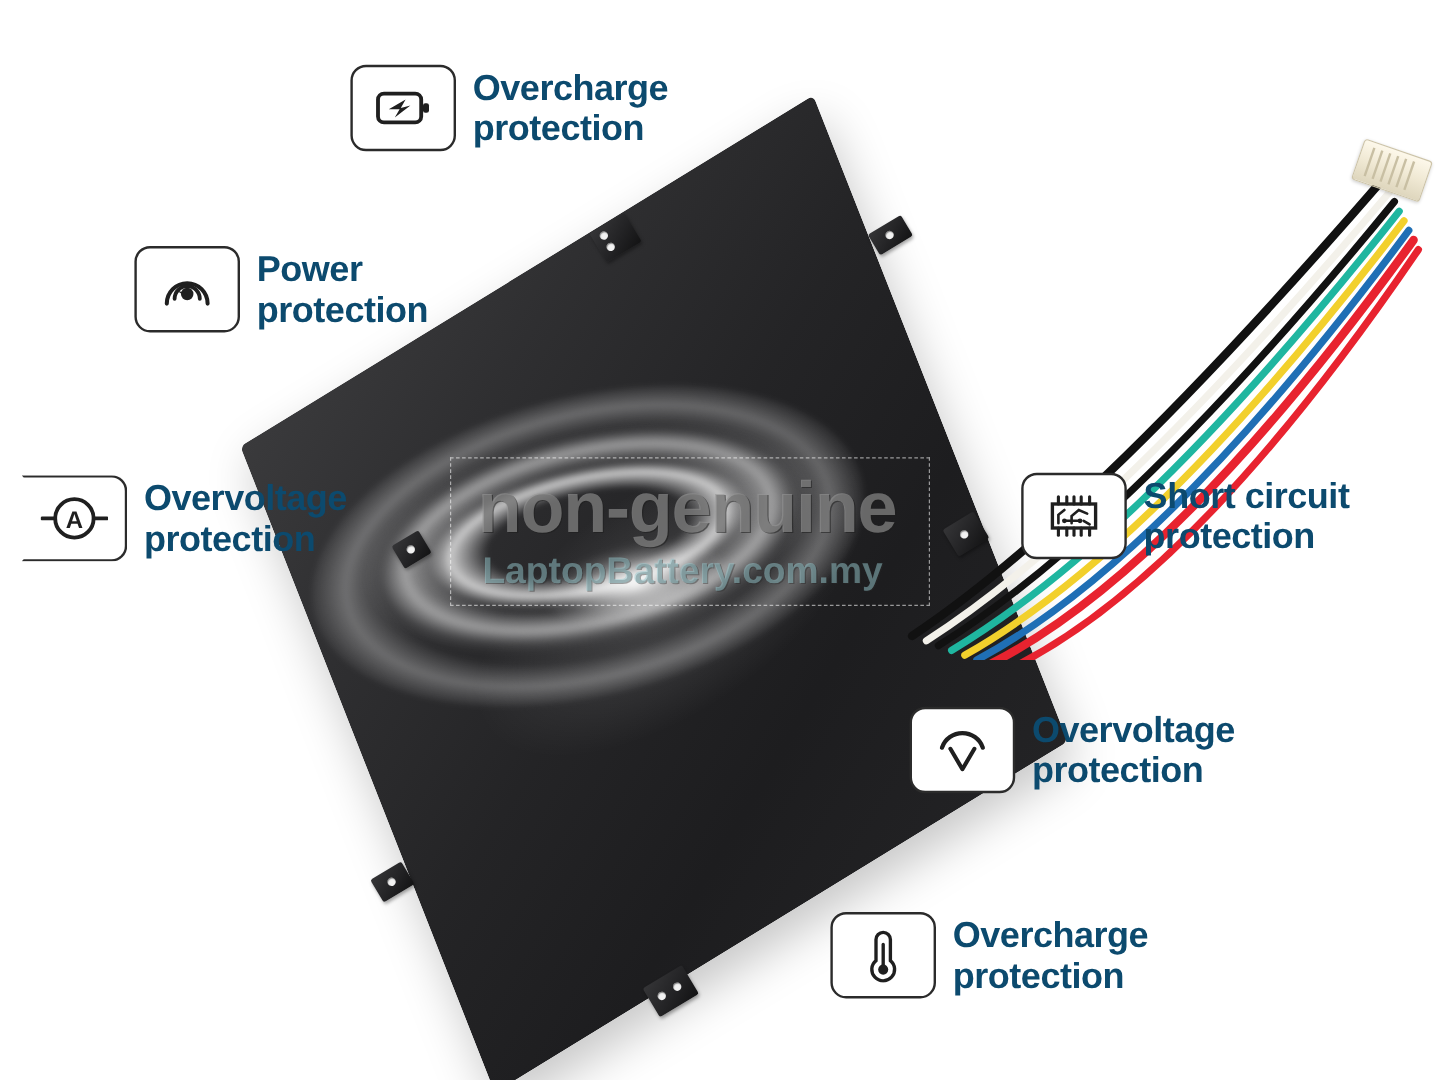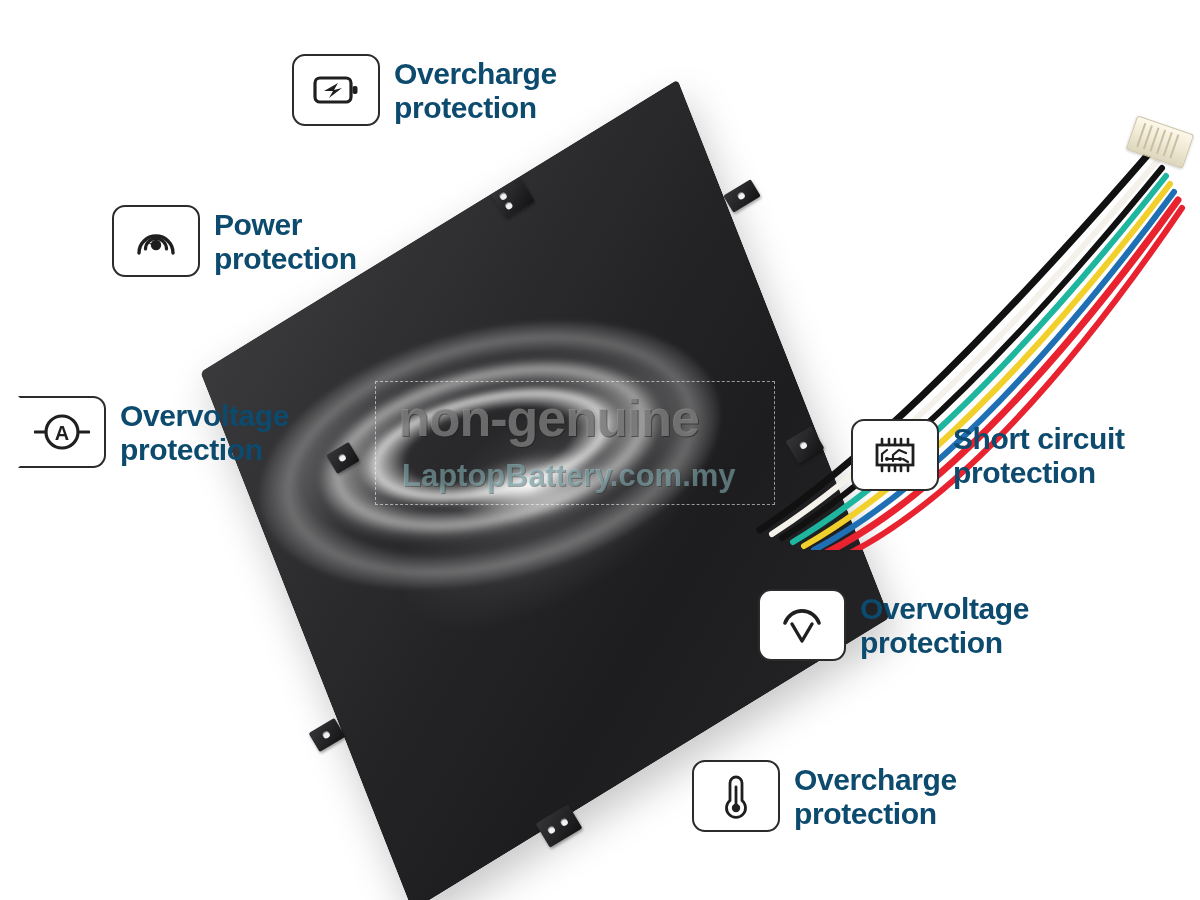--- a/index.html
+++ b/index.html
@@ -153,21 +153,21 @@
   #watermark {
     position: absolute;
     left: 375px; top: 381px;
     width: 400px; height: 124px;
     border: 1px dashed rgba(255,255,255,0.55);
     box-sizing: border-box;
   }
   .wm-main {
     position: absolute;
     left: 22px; top: 6px;
-    font-size: 52px;
+    font-size: 60px;
     font-weight: bold;
     letter-spacing: -1px;
     color: rgba(150,150,150,0.62);
     text-shadow: 1px 1px 0 rgba(30,30,30,0.55);
     white-space: nowrap;
   }
   .wm-sub {
     position: absolute;
     left: 26px; top: 76px;
     font-size: 31px;
@@ -204,21 +204,21 @@
     color: #0c4a6e;
     letter-spacing: -0.4px;
     white-space: pre-line;
     padding-top: 3px;
   }
 
   
   #co-overcharge   { left: 292px; top: 54px; }
   #co-power        { left: 112px; top: 205px; }
   #co-overcurrent  { left: 18px;  top: 396px; }
-  #co-shortcircuit { left: 851px; top: 419px; }
+  #co-shortcircuit { left: 851px; top: 394px; }
   #co-overvoltage  { left: 758px; top: 589px; }
   #co-temperature  { left: 692px; top: 760px; }
 
   
   #co-overcurrent .icon-card {
     border-left-color: transparent;
     border-top-left-radius: 0;
     border-bottom-left-radius: 0;
   }
 </style>

